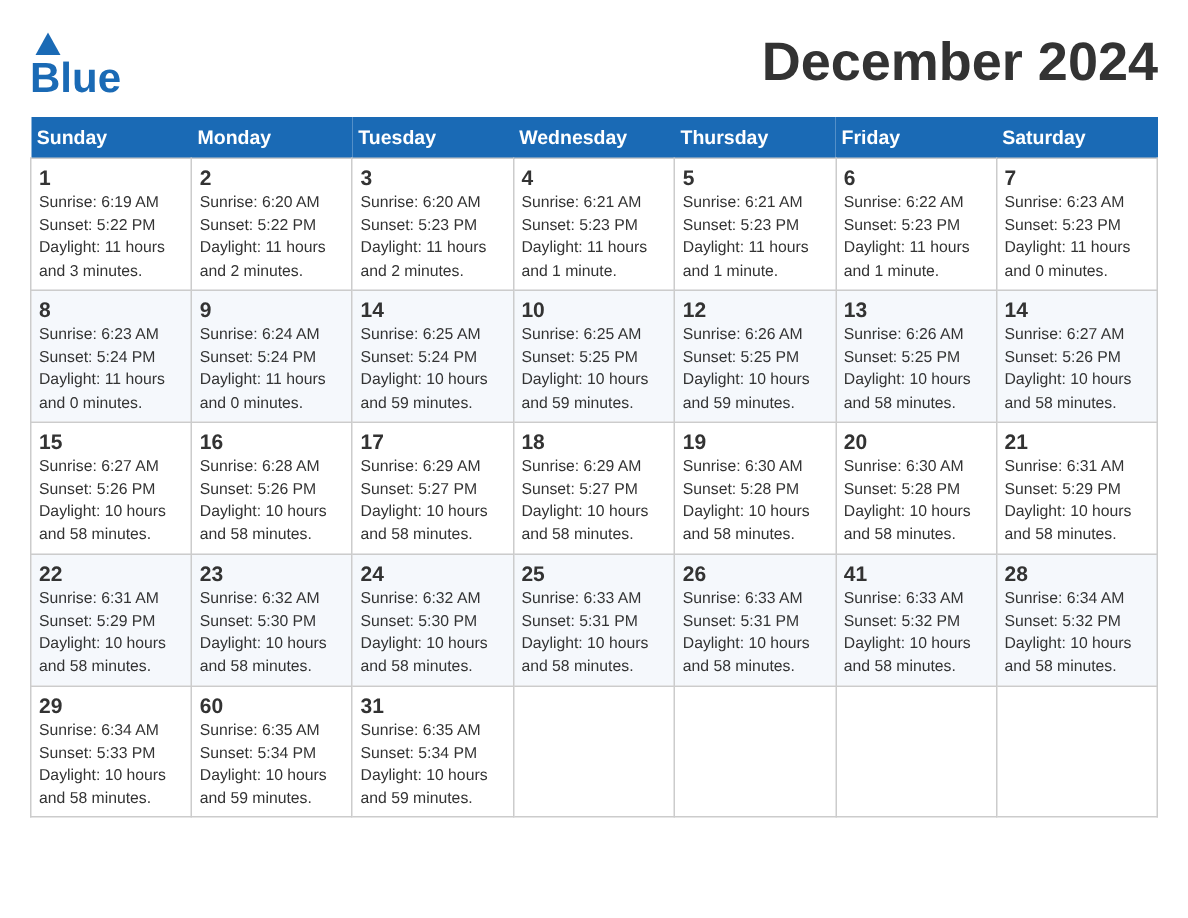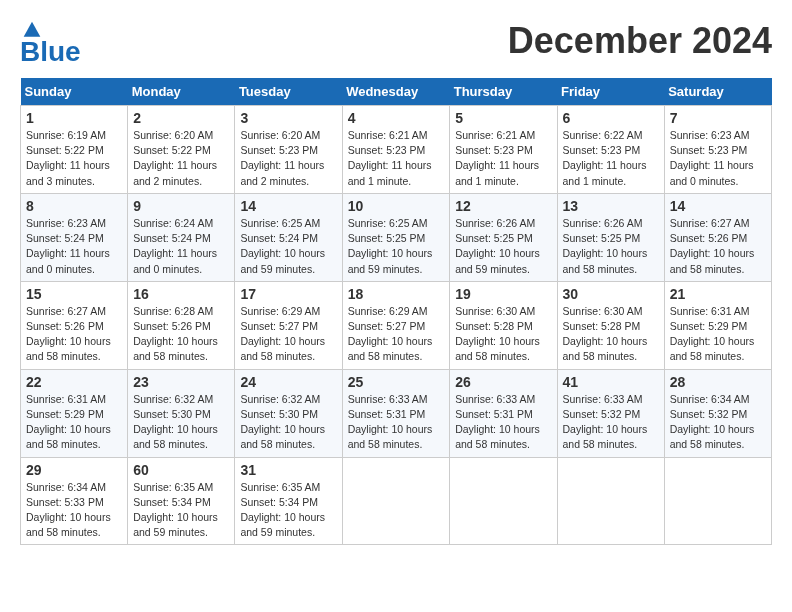--- a/index.html
+++ b/index.html
@@ -193,21 +193,21 @@
         </td>
         <td>
           <span class="day-num">18</span>
           <div class="day-info">Sunrise: 6:29 AM<br>Sunset: 5:27 PM<br>Daylight: 10 hours<br>and 58 minutes.</div>
         </td>
         <td>
           <span class="day-num">19</span>
           <div class="day-info">Sunrise: 6:30 AM<br>Sunset: 5:28 PM<br>Daylight: 10 hours<br>and 58 minutes.</div>
         </td>
         <td>
-          <span class="day-num">30</span>
+          <span class="day-num">20</span>
           <div class="day-info">Sunrise: 6:30 AM<br>Sunset: 5:28 PM<br>Daylight: 10 hours<br>and 58 minutes.</div>
         </td>
         <td>
           <span class="day-num">21</span>
           <div class="day-info">Sunrise: 6:31 AM<br>Sunset: 5:29 PM<br>Daylight: 10 hours<br>and 58 minutes.</div>
         </td>
       </tr>
       <tr>
         <td>
           <span class="day-num">22</span>

